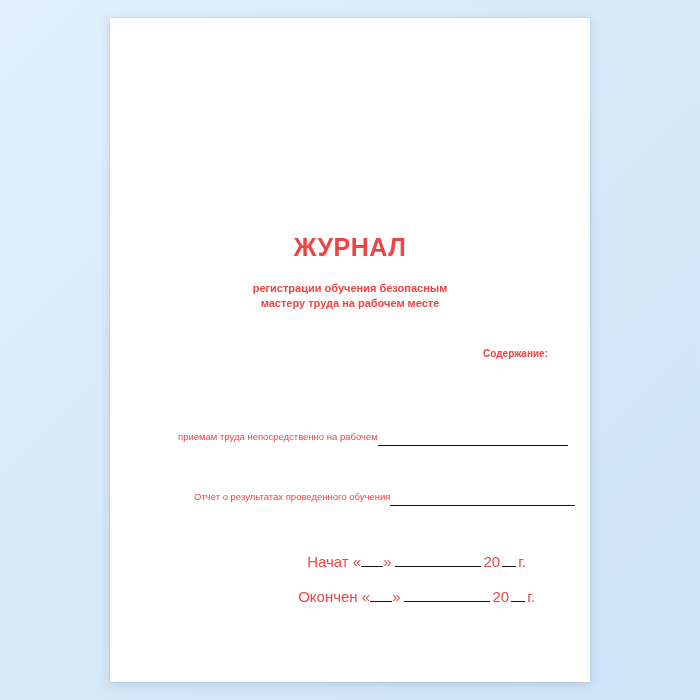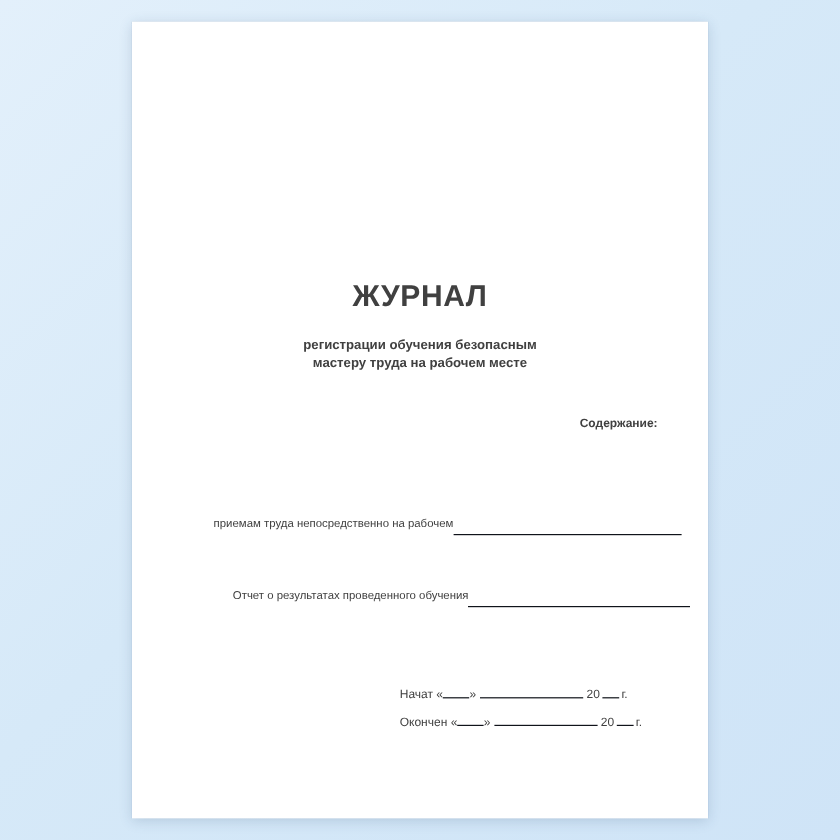--- a/index.html
+++ b/index.html
@@ -28,21 +28,21 @@
     box-shadow: 0 2px 10px rgba(40, 70, 110, 0.18), 0 0 1px rgba(40,70,110,0.25);
   }
   .doc {
     position: absolute;
     left: 0;
     top: 0;
     width: 100%;
     height: 100%;
     box-sizing: border-box;
     padding: 0 42px;
-    color: #404040;
+    color: #ef4444;
   }
   .title-block {
     position: absolute;
     left: 42px;
     right: 42px;
     top: 215px;
     text-align: center;
   }
   .title-main {
     font-size: 25px;
@@ -95,23 +95,23 @@
     border-bottom: 1px solid #10131a;
     height: 10px;
     vertical-align: bottom;
   }
   .fill-long { width: 190px; }
   .fill-med { width: 185px; }
   .footer {
     position: absolute;
     right: 55px;
     bottom: 68px;
-    font-size: 10px;
+    font-size: 15px;
     line-height: 2.3;
-    text-align: left;
+    text-align: center;
   }
   .footer .f-row {
     white-space: nowrap;
   }
   .footer .blank-short {
     display: inline-block;
     border-bottom: 1px solid #10131a;
     width: 22px;
     height: 9px;
   }

